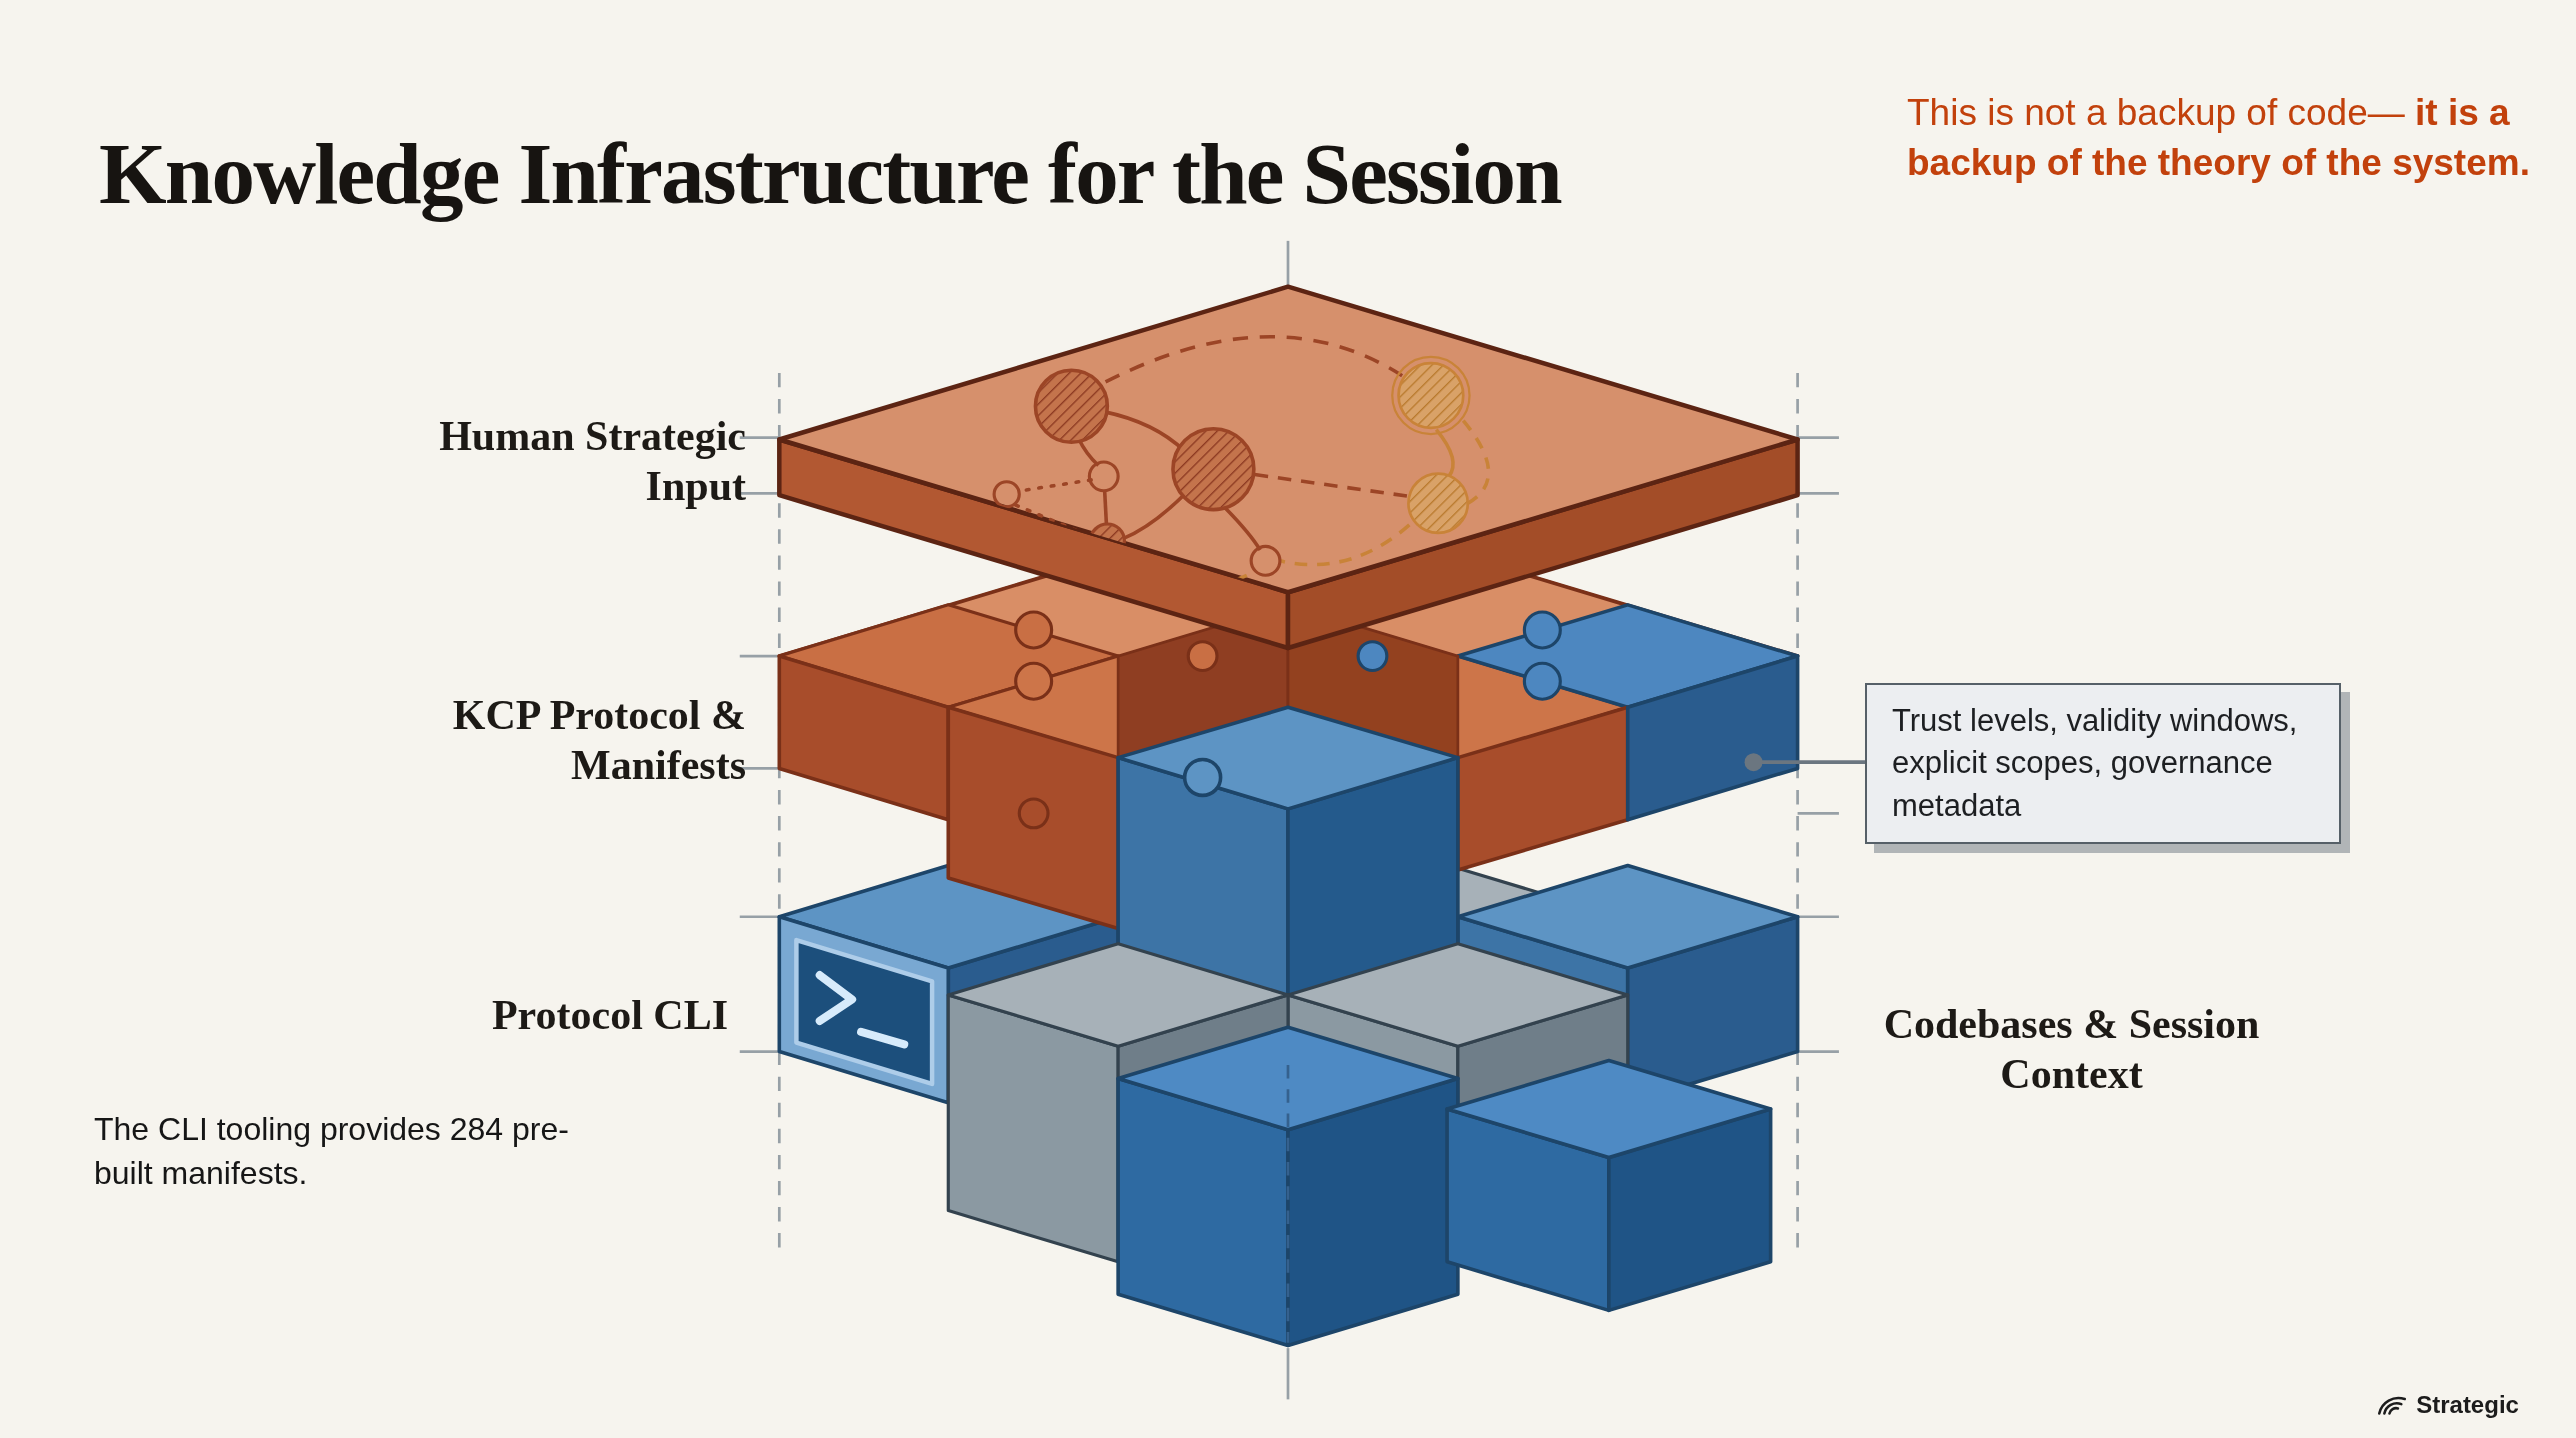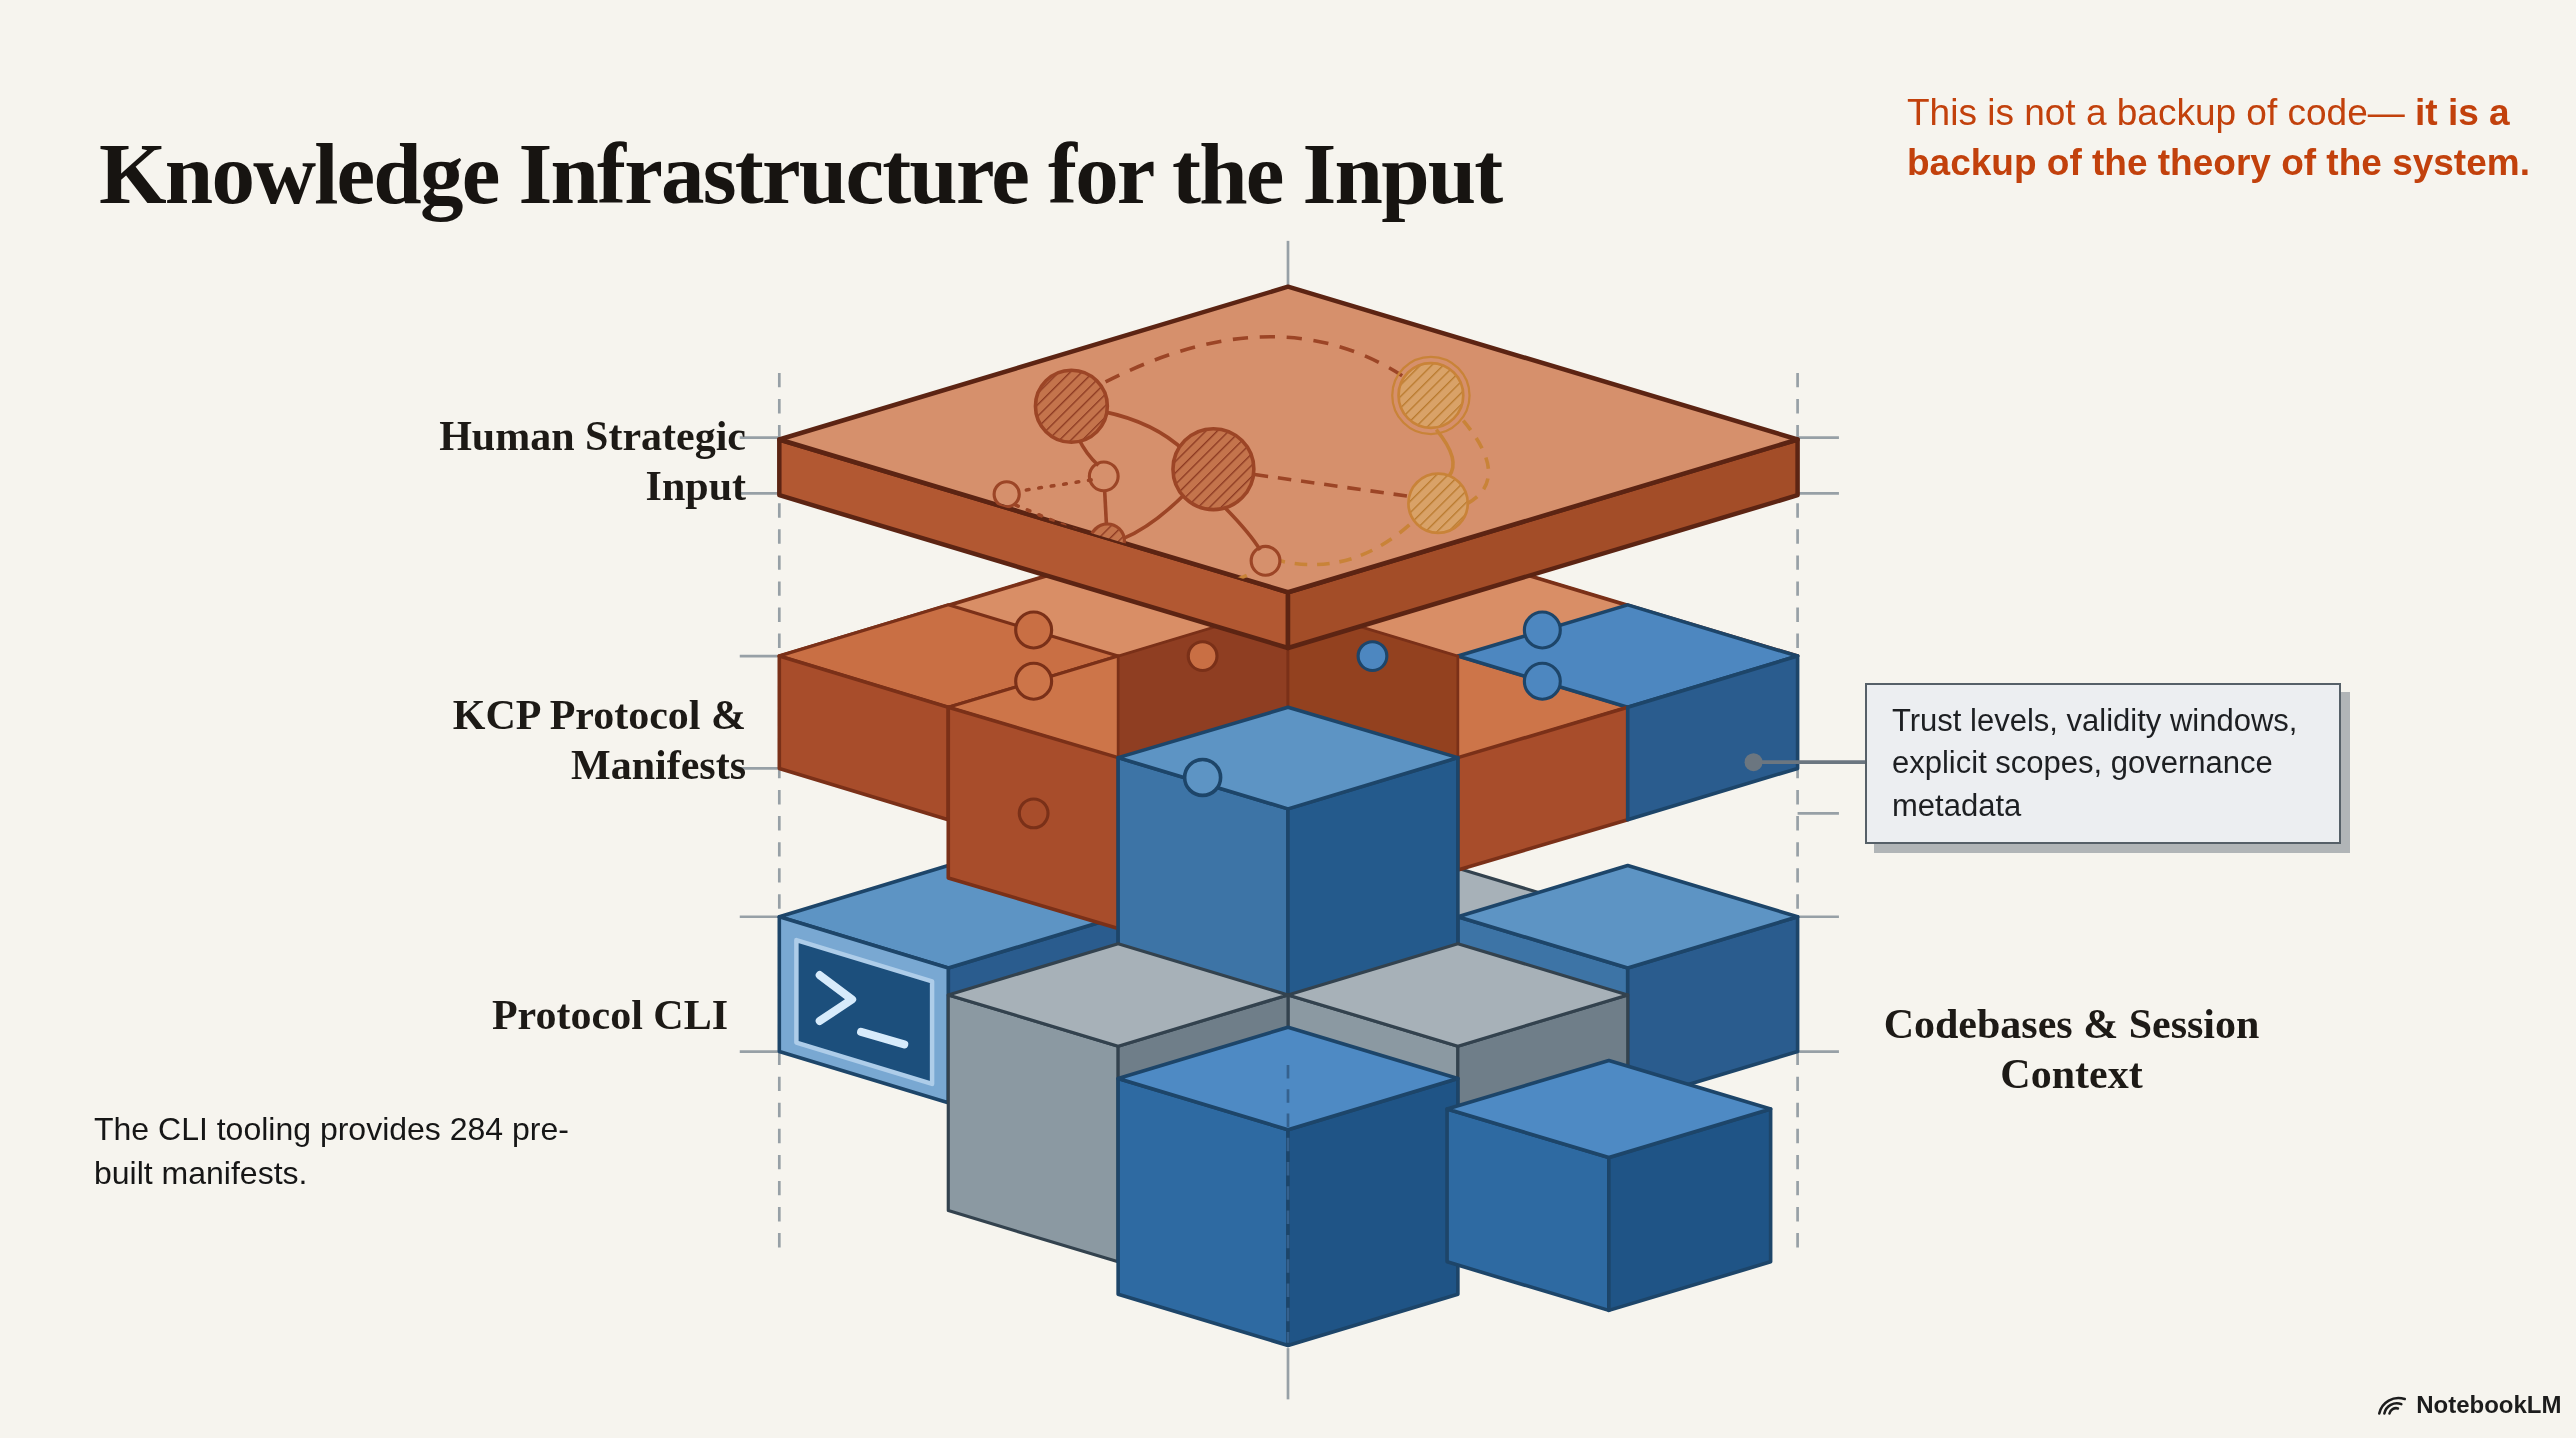--- a/index.html
+++ b/index.html
@@ -235,21 +235,21 @@
       <circle cx="1408" cy="624" r="16" fill="none" stroke="#9c4526" stroke-width="3.5"></circle>
     </g>
   </g>
 
   <g>
     <line x1="1951" y1="848" x2="2077" y2="848" stroke="#6b7680" stroke-width="4"></line>
     <circle cx="1951" cy="848" r="10" fill="#6b7680"></circle>
   </g>
 </svg>
 
-<h1 id="page-title" class="abs">Knowledge Infrastructure for the Input</h1>
+<h1 id="page-title" class="abs">Knowledge Infrastructure for the Session</h1>
 
 <div id="thesis" class="abs">
   <span>This is not a backup of code— </span><span class="bold">it is a backup of the theory of the system.</span>
 </div>
 
 <div id="label-human" class="abs layer-label">Human Strategic Input</div>
 
 <div id="label-kcp" class="abs layer-label">KCP Protocol &amp; Manifests</div>
 
 <div id="label-cli" class="abs layer-label">Protocol CLI</div>
@@ -265,15 +265,15 @@
 </div>
 
 <div id="watermark" class="abs">
   <svg width="34" height="34" viewBox="0 0 40 40">
     <g fill="none" stroke="#1c1c1c" stroke-width="3" stroke-linecap="round">
       <path d="M5 30 A 23 23 0 0 1 35 13"></path>
       <path d="M11 30 A 15 15 0 0 1 31 19"></path>
       <path d="M17 30 A 8 8 0 0 1 27 24"></path>
     </g>
   </svg>
-  <span>NotebookLM</span>
+  <span>Strategic</span>
 </div>
 
 
 </body></html>

